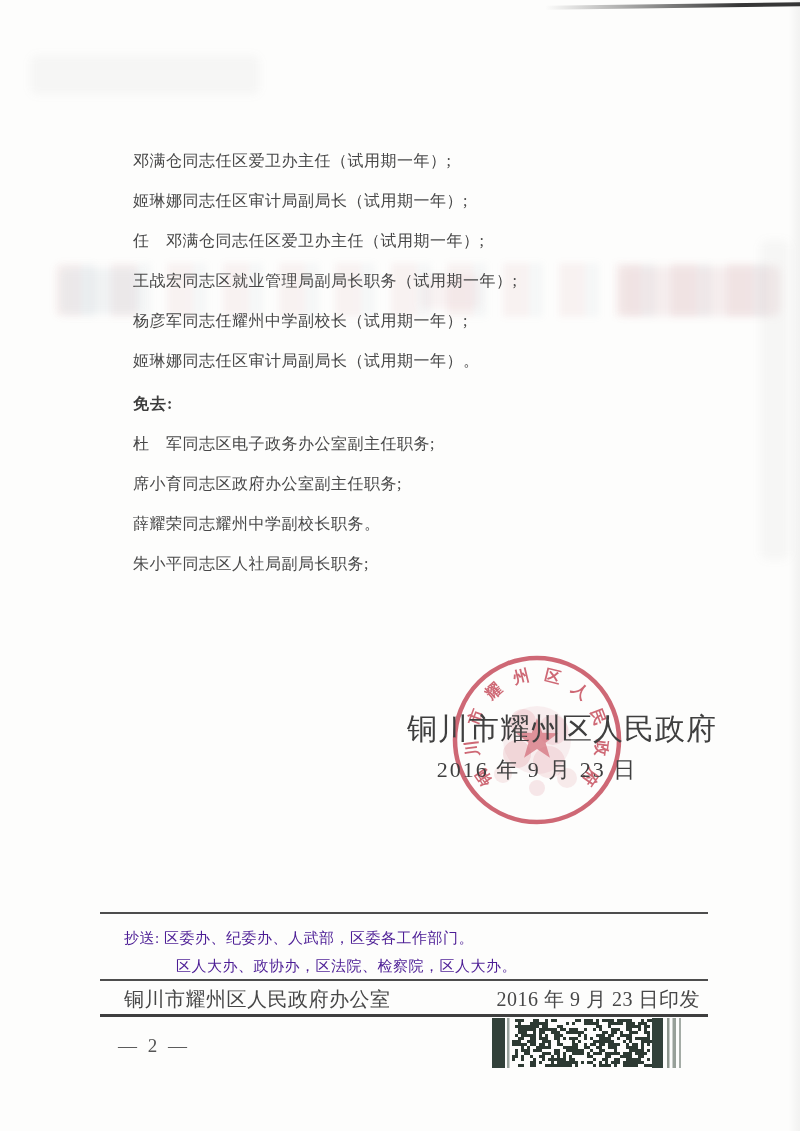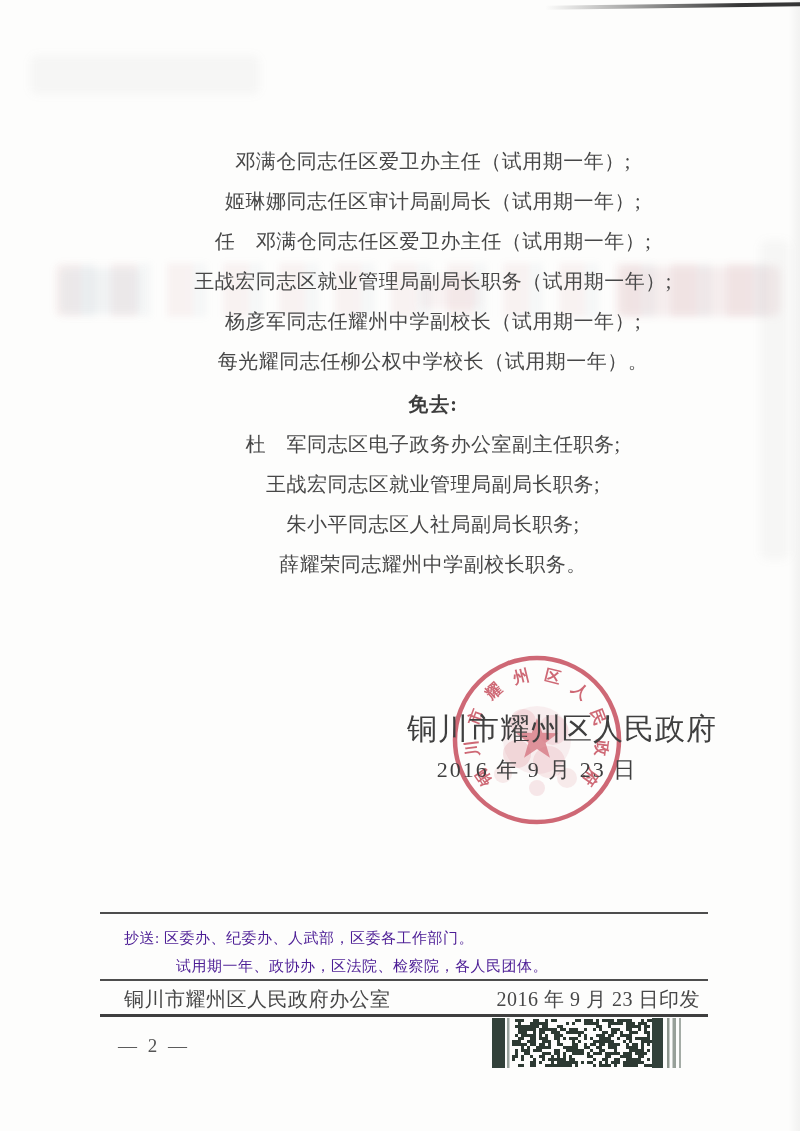--- a/index.html
+++ b/index.html
@@ -31,23 +31,22 @@
     background:repeating-linear-gradient(90deg,
       rgba(186,92,100,.065) 0 26px,
       rgba(120,148,168,.055) 26px 40px,
       rgba(0,0,0,0) 40px 56px);
     filter:blur(3px);border-radius:6px;
   }
   .bleed-blob{position:absolute;filter:blur(4px);border-radius:6px;}
   
   .text-block{
     position:absolute;left:133px;width:600px;
-    font-size:20px;line-height:40px;letter-spacing:.5px;
+    font-size:16px;line-height:40px;letter-spacing:.5px;
     color:#474747;
-    text-align:center;
   }
   .block-appointments{top:141px;}
   .block-dismissals{top:384px;}
   .doc-line{height:40px;white-space:nowrap;}
   .heading{
     font-family:Liberation Serif, serif;
     font-weight:bold;color:#3d3d3d;letter-spacing:1px;
   }
   
   .signature{
@@ -102,29 +101,29 @@
   <div class="bleed-blob" style="left:60px;top:268px;width:80px;height:46px;background:rgba(150,165,180,.12);"></div>
   <div class="bleed-blob" style="left:620px;top:266px;width:160px;height:50px;background:rgba(180,100,110,.10);"></div>
   <div class="bleed-blob" style="left:420px;top:275px;width:60px;height:34px;background:rgba(190,120,125,.08);"></div>
 
   <div class="text-block block-appointments">
     <div class="doc-line">邓满仓同志任区爱卫办主任（试用期一年）;</div>
     <div class="doc-line">姬琳娜同志任区审计局副局长（试用期一年）;</div>
     <div class="doc-line">任　邓满仓同志任区爱卫办主任（试用期一年）;</div>
     <div class="doc-line">王战宏同志区就业管理局副局长职务（试用期一年）;</div>
     <div class="doc-line">杨彦军同志任耀州中学副校长（试用期一年）;</div>
-    <div class="doc-line">每光耀同志任柳公权中学校长（试用期一年）。</div>
+    <div class="doc-line">姬琳娜同志任区审计局副局长（试用期一年）。</div>
   </div>
 
   <div class="text-block block-dismissals">
     <div class="doc-line heading">免去:</div>
     <div class="doc-line">杜　军同志区电子政务办公室副主任职务;</div>
-    <div class="doc-line">王战宏同志区就业管理局副局长职务;</div>
+    <div class="doc-line">席小育同志区政府办公室副主任职务;</div>
+    <div class="doc-line">薛耀荣同志耀州中学副校长职务。</div>
     <div class="doc-line">朱小平同志区人社局副局长职务;</div>
-    <div class="doc-line">薛耀荣同志耀州中学副校长职务。</div>
   </div>
 
   <div class="seal">
     <svg viewBox="-88 -88 176 176" xmlns="http://www.w3.org/2000/svg">
       <circle cx="0" cy="0" r="82" fill="none" stroke="#c84f5e" stroke-width="4.5"></circle>
 
       <g fill="#cf5a68">
         <circle cx="-14" cy="-18" r="13" opacity=".18"></circle>
         <circle cx="16" cy="-10" r="15" opacity=".16"></circle>
         <circle cx="-20" cy="14" r="14" opacity=".20"></circle>
@@ -152,21 +151,21 @@
 
   <div class="signature">
     <div class="sig-issuer">铜川市耀州区人民政府</div>
     <div class="sig-date">2016 年 9 月 23 日</div>
   </div>
 
   <div class="rule rule-1"></div>
 
   <div class="cc-block">
     <div><span>抄送:</span> <span>区委办、纪委办、人武部，区委各工作部门。</span></div>
-    <div class="cc-indent">试用期一年、政协办，区法院、检察院，各人民团体。</div>
+    <div class="cc-indent">区人大办、政协办，区法院、检察院，区人大办。</div>
   </div>
 
   <div class="rule rule-2"></div>
 
   <div class="office-line">
     <span class="office-name">铜川市耀州区人民政府办公室</span>
     <span class="print-date">2016 年 9 月 23 日印发</span>
   </div>
 
   <div class="rule rule-3"></div>

